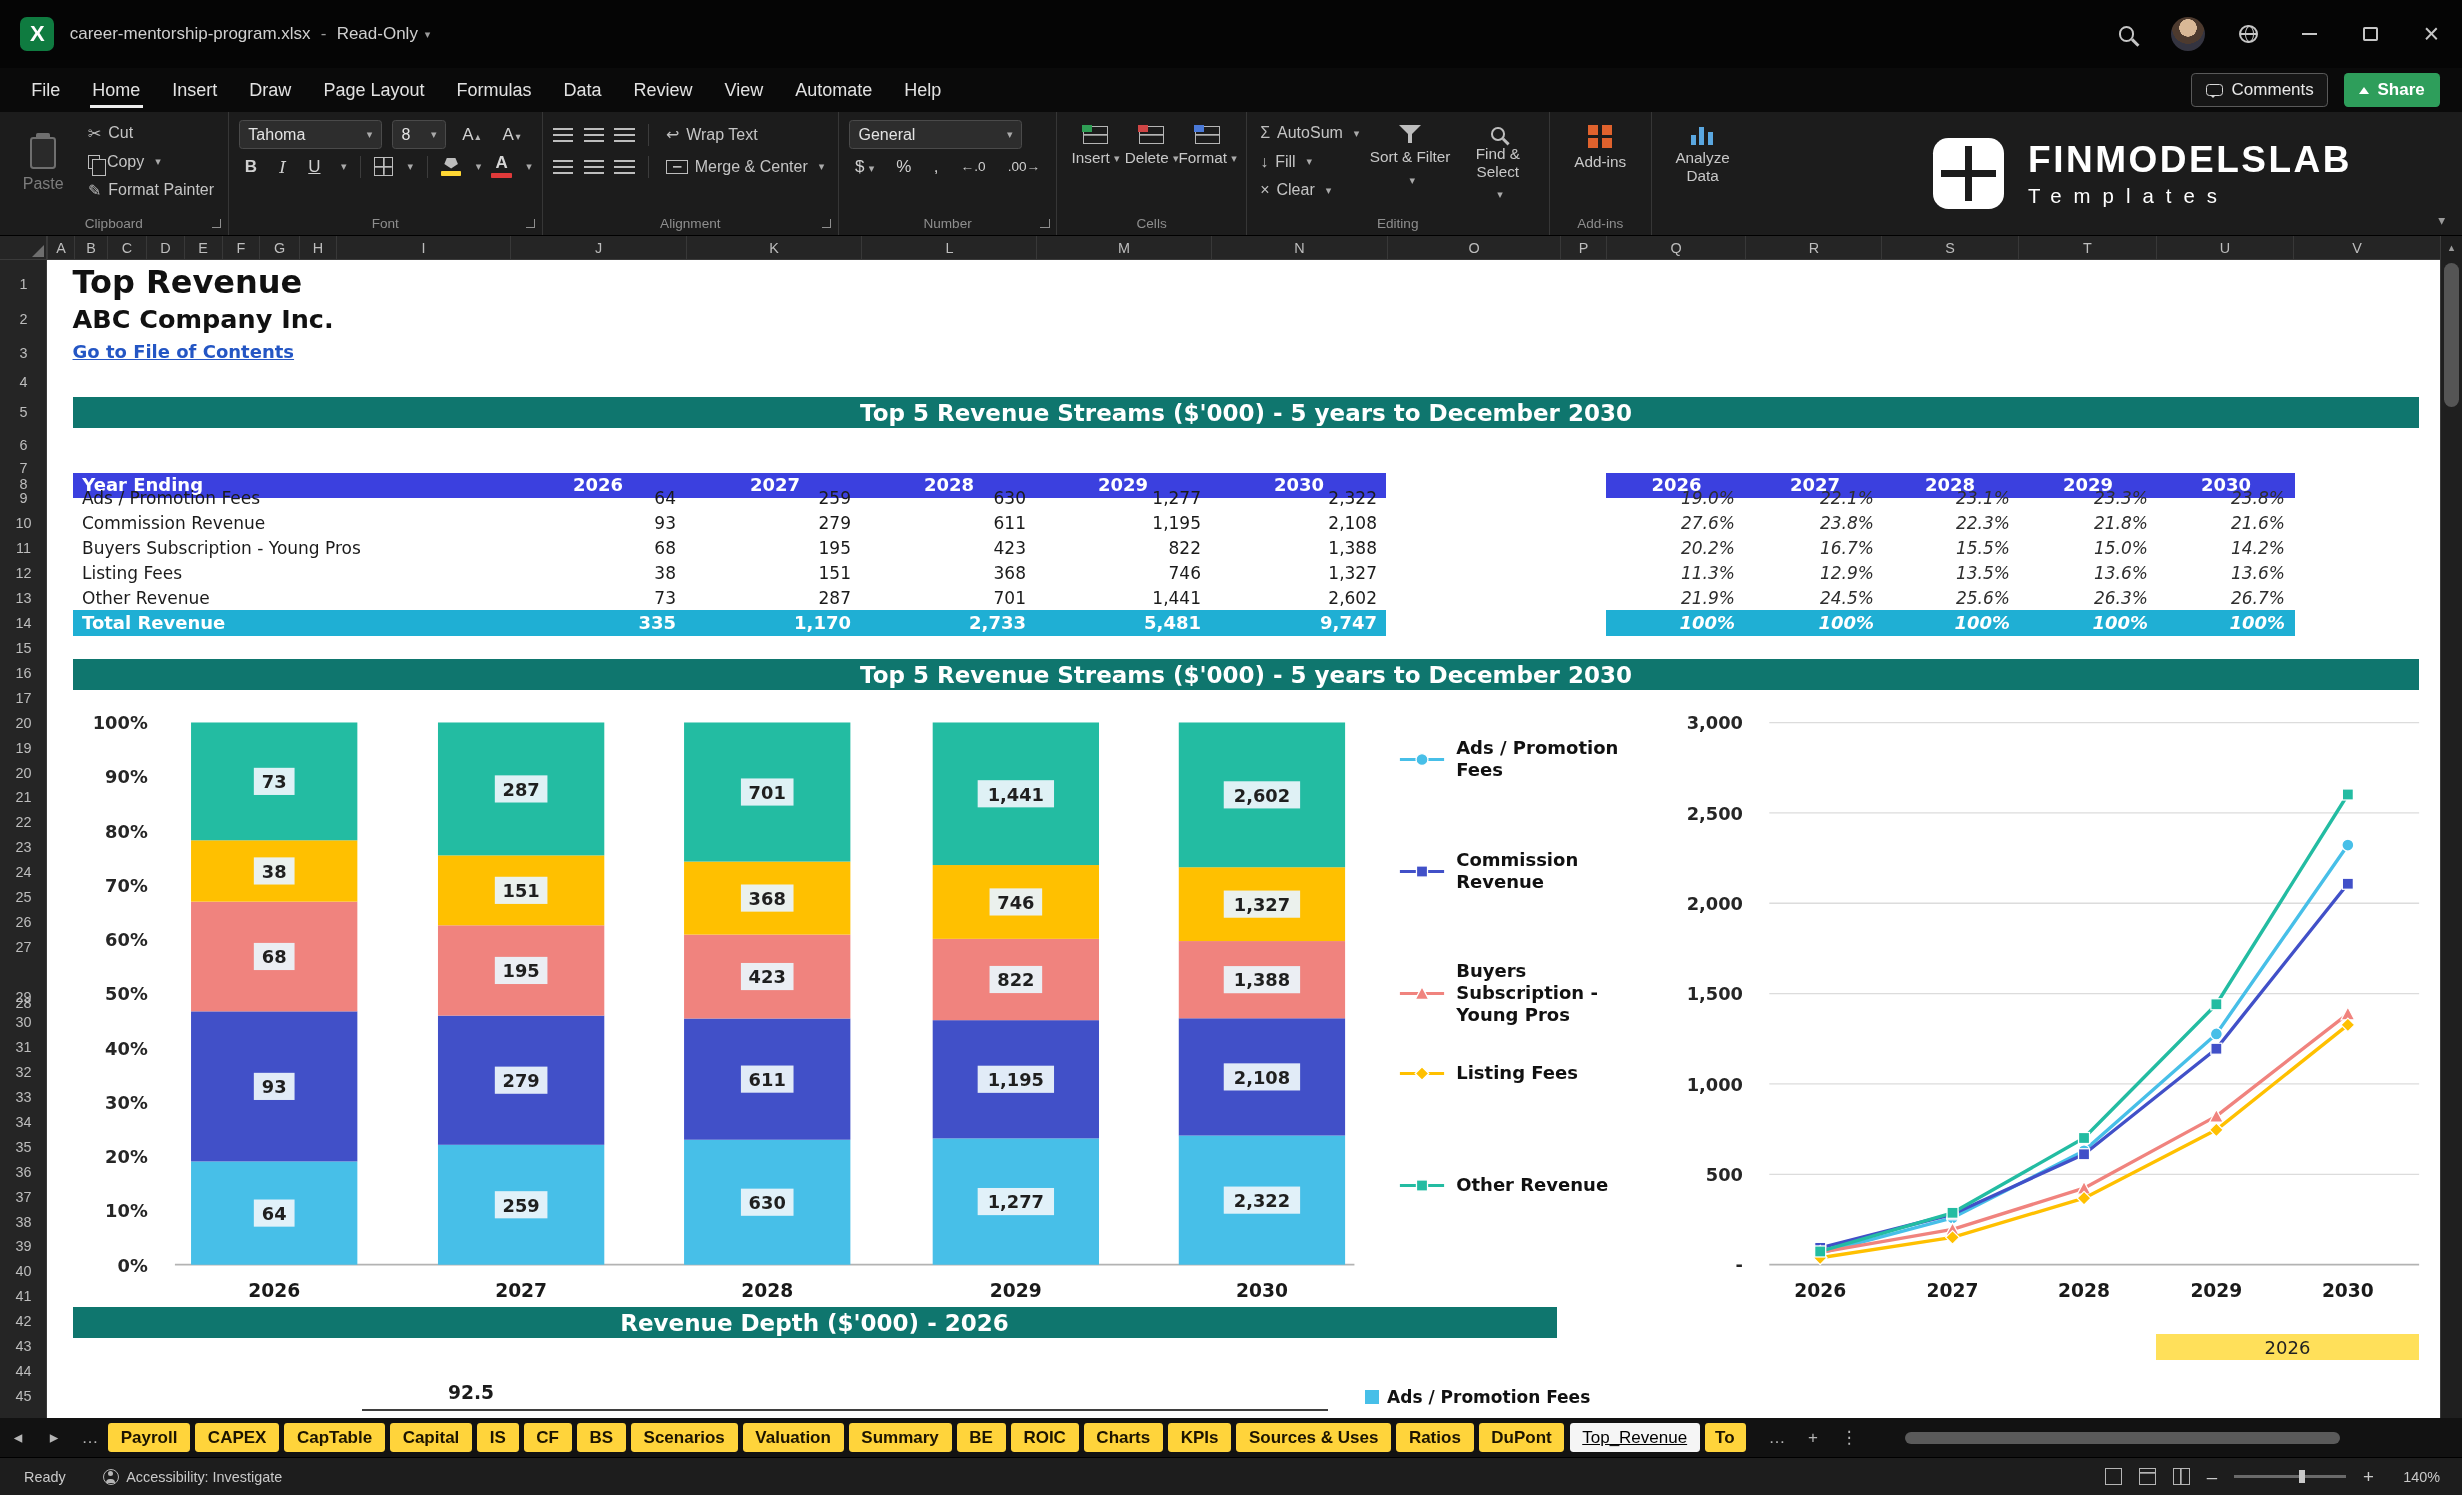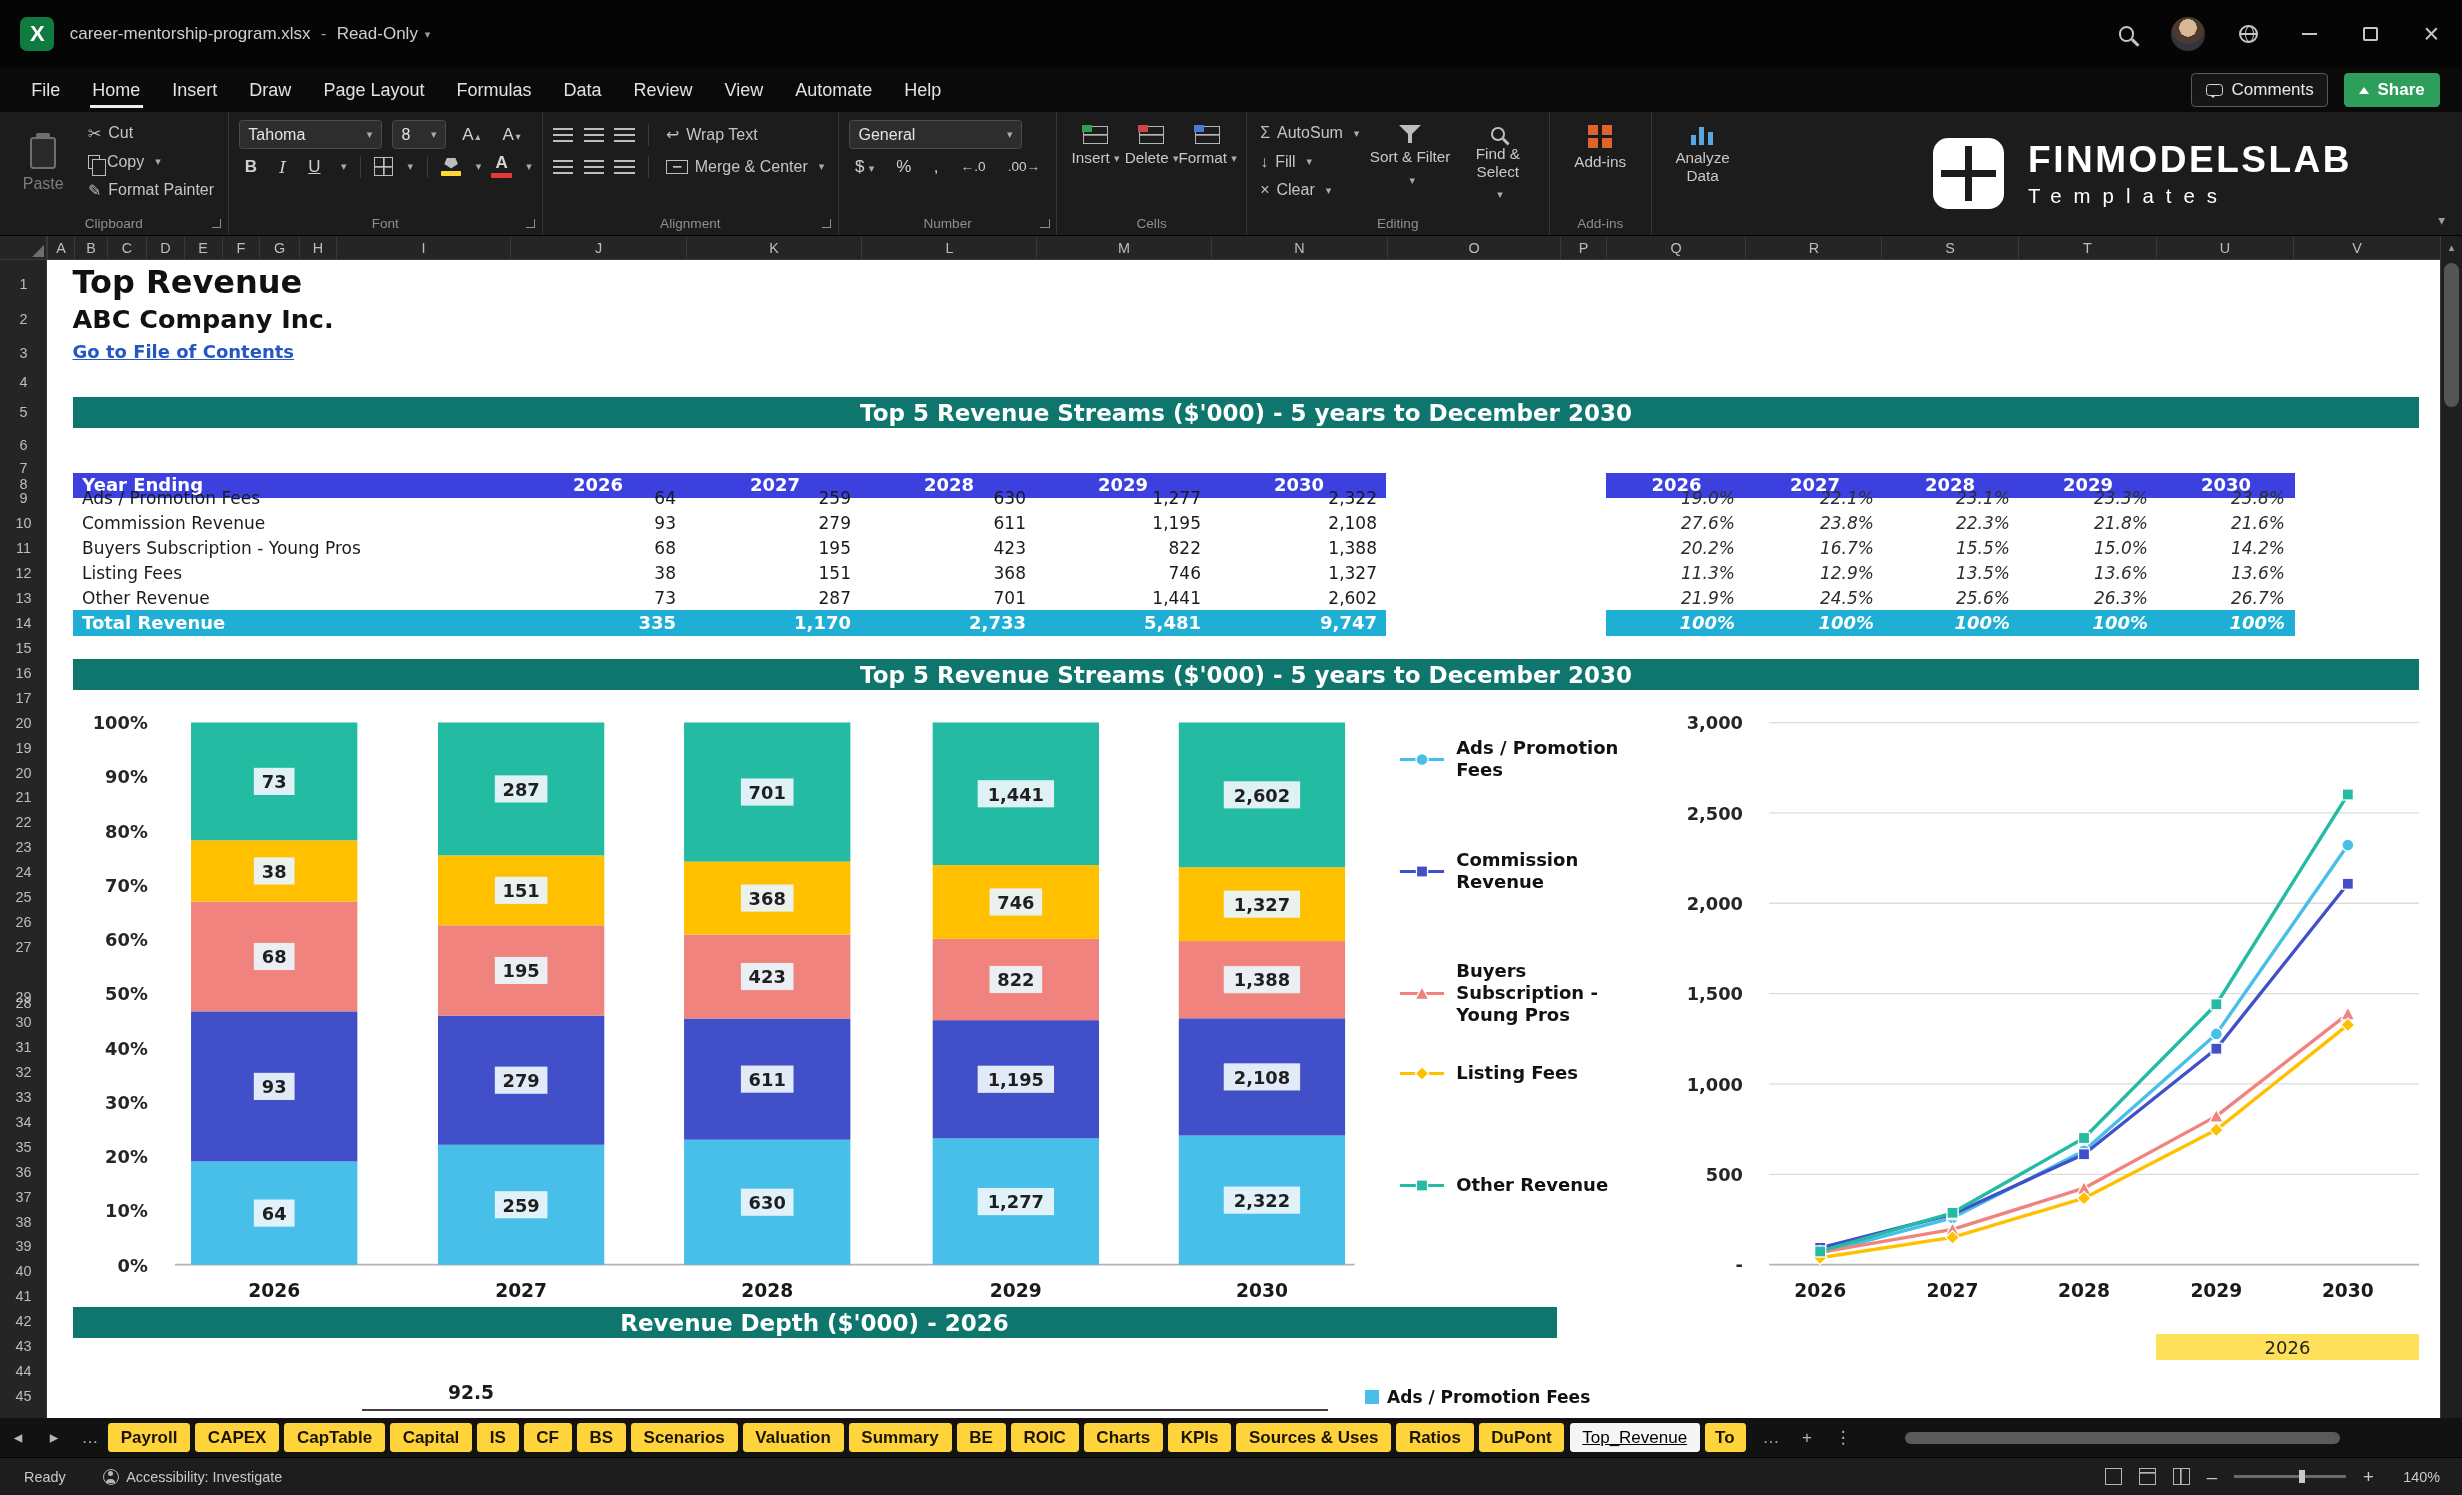--- a/index.html
+++ b/index.html
@@ -142,21 +142,21 @@
 #partial-axis{position:absolute;left:315px;top:1149px;width:966px;height:1.7px;background:#3f3f3f}
 #bottom-legend{position:absolute;left:1318px;top:1127px;display:flex;align-items:center;gap:8.5px;font-size:17px;font-weight:bold;color:#111}
 #bottom-legend .swatch{width:13.6px;height:13.6px}
 
 
 .tabsbar{position:absolute;left:0;bottom:38px;width:100%;height:39px;background:#121212;display:flex;align-items:center}
 .tab-ctl{color:#b5b5b5;font-size:17px;width:36px;text-align:center;flex:0 0 auto}
 #tabs-list{display:flex;align-items:center;flex:0 1 auto;overflow:hidden}
 .tab{height:29px;line-height:29px;padding:0 12.7px;background:#FFD43B;color:#1c1400;font-size:17px;font-weight:600;border-radius:3.4px;margin-right:5.1px;flex:0 0 auto;white-space:nowrap}
 .tab.active{background:#f5f5f5;color:#000;font-weight:normal;text-decoration:underline}
-.tab.partial{width:41px;padding:0 0 0 10.2px;overflow:hidden;margin-right:7px}
+.tab.partial{width:41px;padding:0 0 0 10.2px;overflow:hidden;margin-right:13px}
 .h-thumb{position:absolute;left:1905px;top:13.6px;width:435px;height:12px;background:#5a5a5a;border-radius:6px}
 
 
 .statusbar{position:absolute;left:0;bottom:0;width:100%;height:38px;background:#1d1d1d;border-top:0.8px solid #000;display:flex;align-items:center;color:#c9c9c9;font-size:14.4px}
 .sb-ready{margin-left:24px}
 .sb-acc{display:flex;align-items:center;gap:7.6px;margin-left:37px}
 .i-person{width:16px;height:16px;border:1.7px solid #b5b5b5;border-radius:50%;position:relative}
 .i-person::before{content:"";position:absolute;left:50%;top:1.7px;width:5.1px;height:5.1px;margin-left:-2.5px;border-radius:50%;background:#b5b5b5}
 .i-person::after{content:"";position:absolute;left:50%;bottom:0.8px;width:9.3px;height:4.2px;margin-left:-4.7px;border-radius:4.2px 4.2px 0 0;background:#b5b5b5}
 .sb-right{margin-left:auto;display:flex;align-items:center;gap:17px;margin-right:22px}

